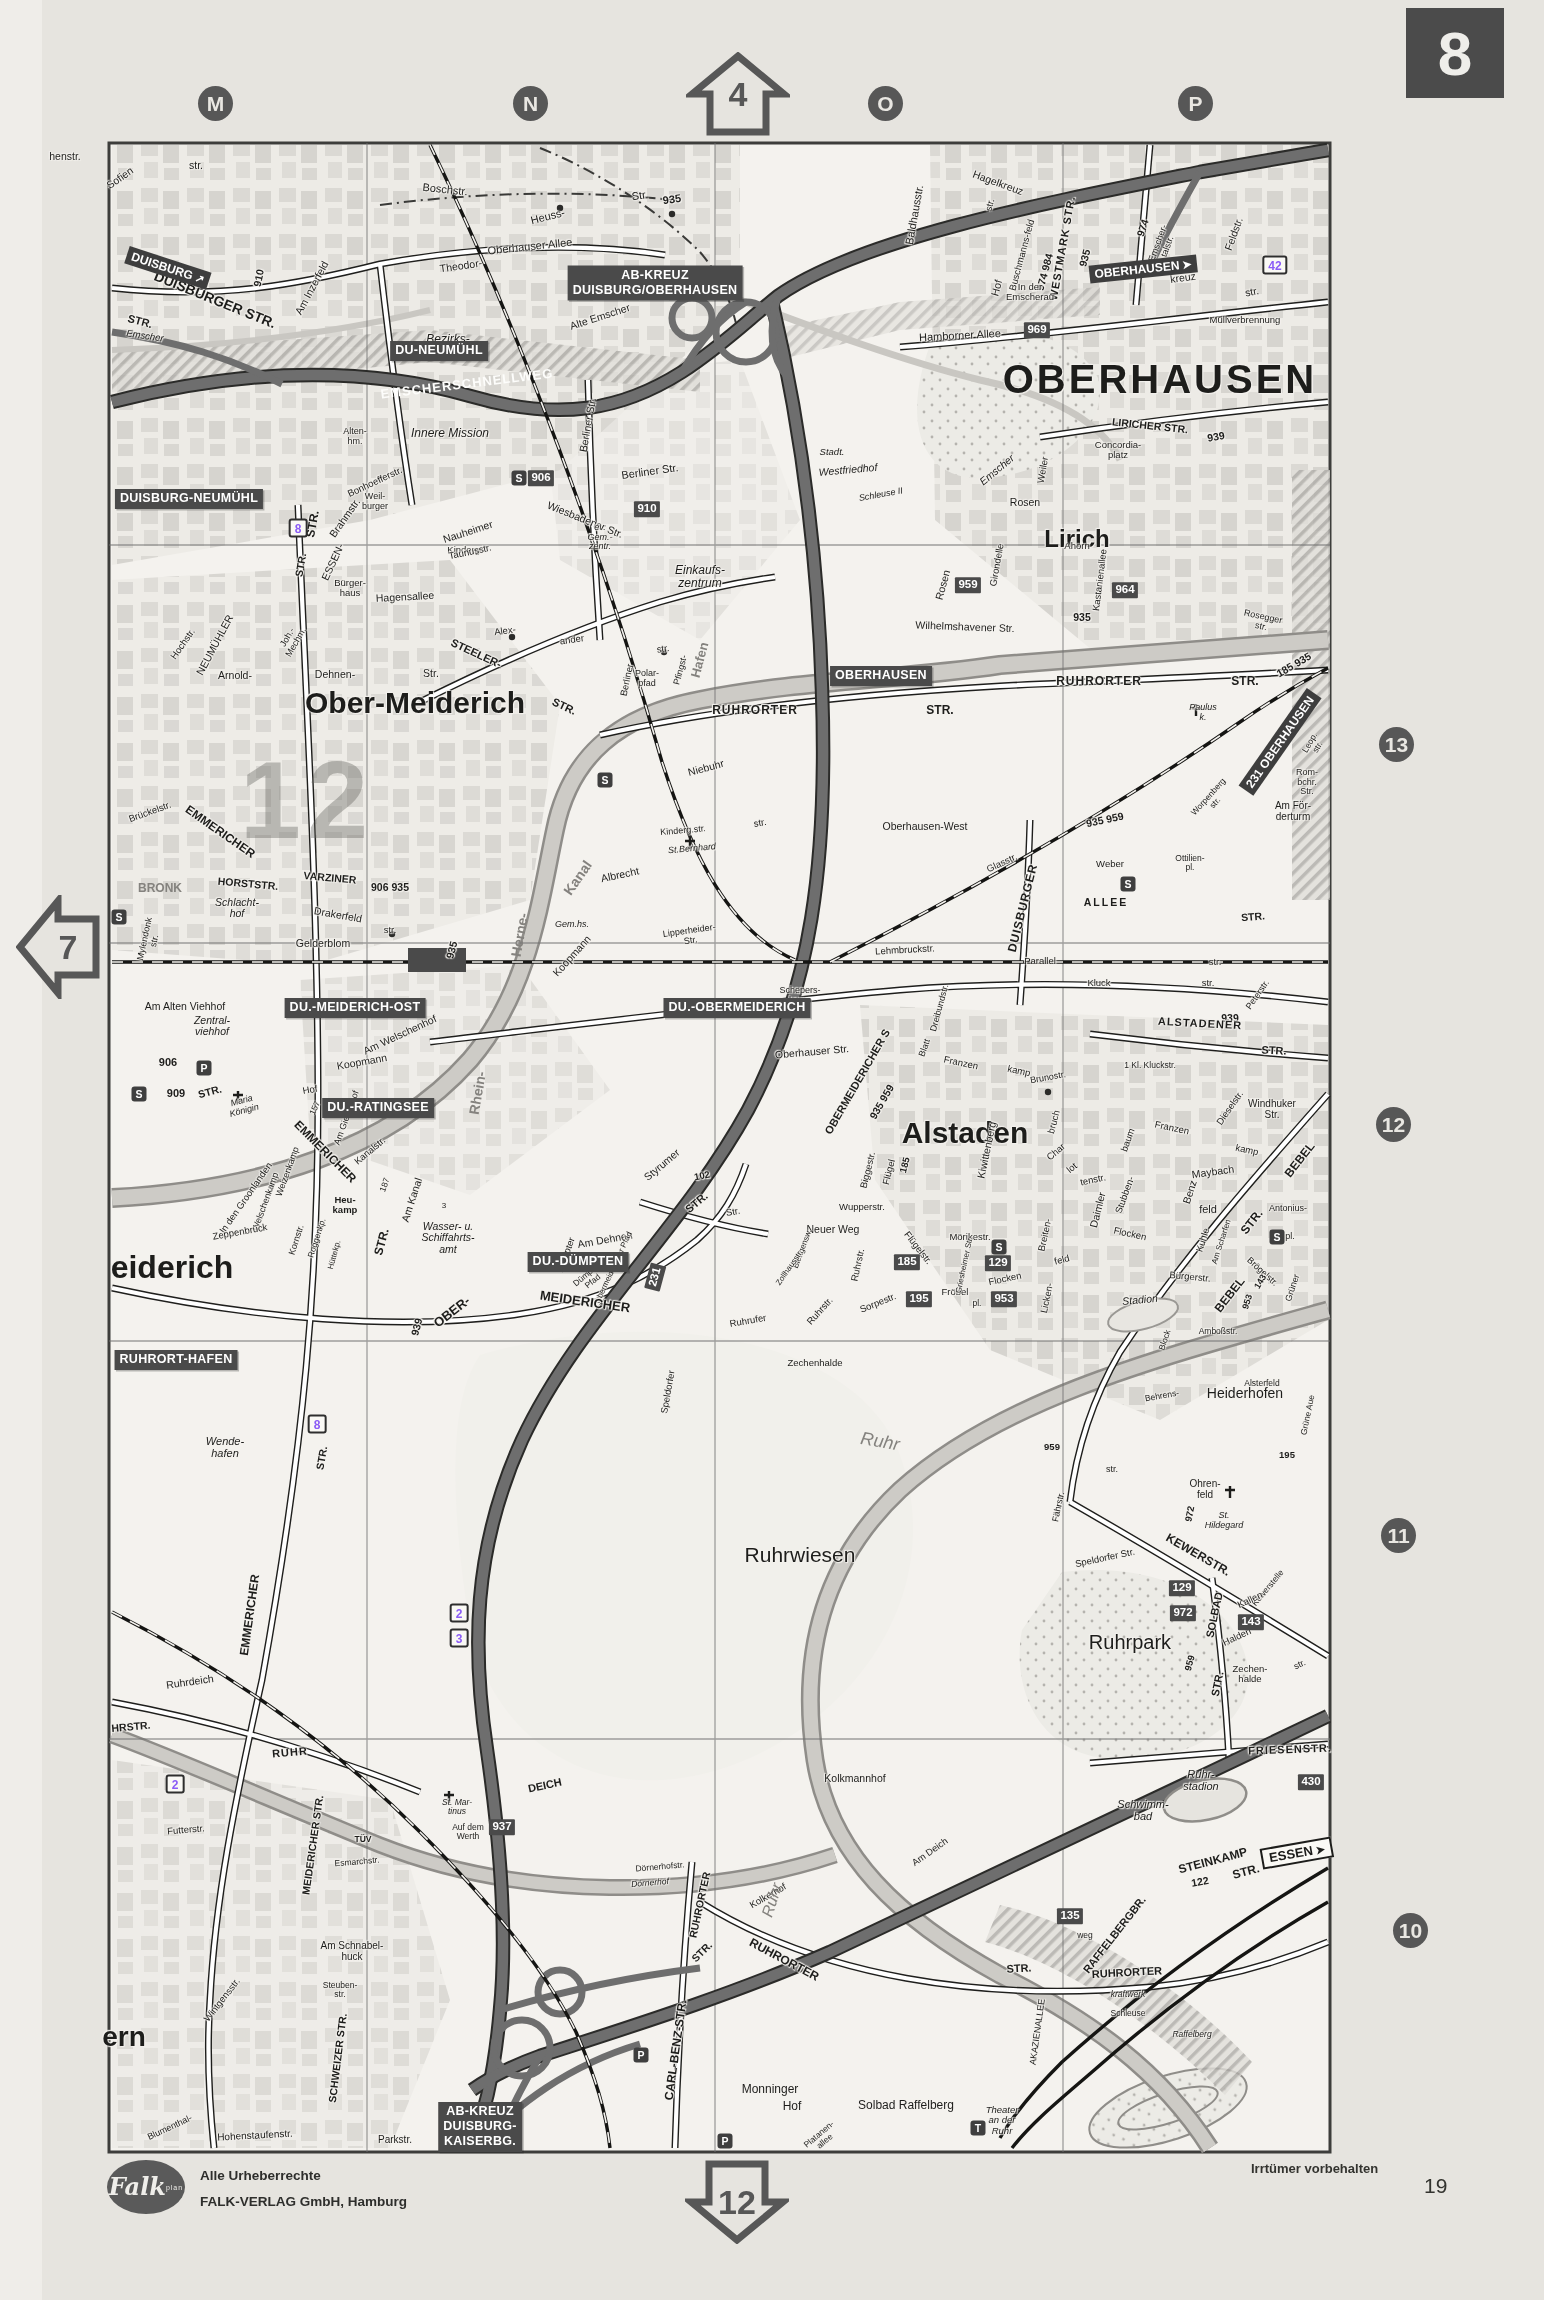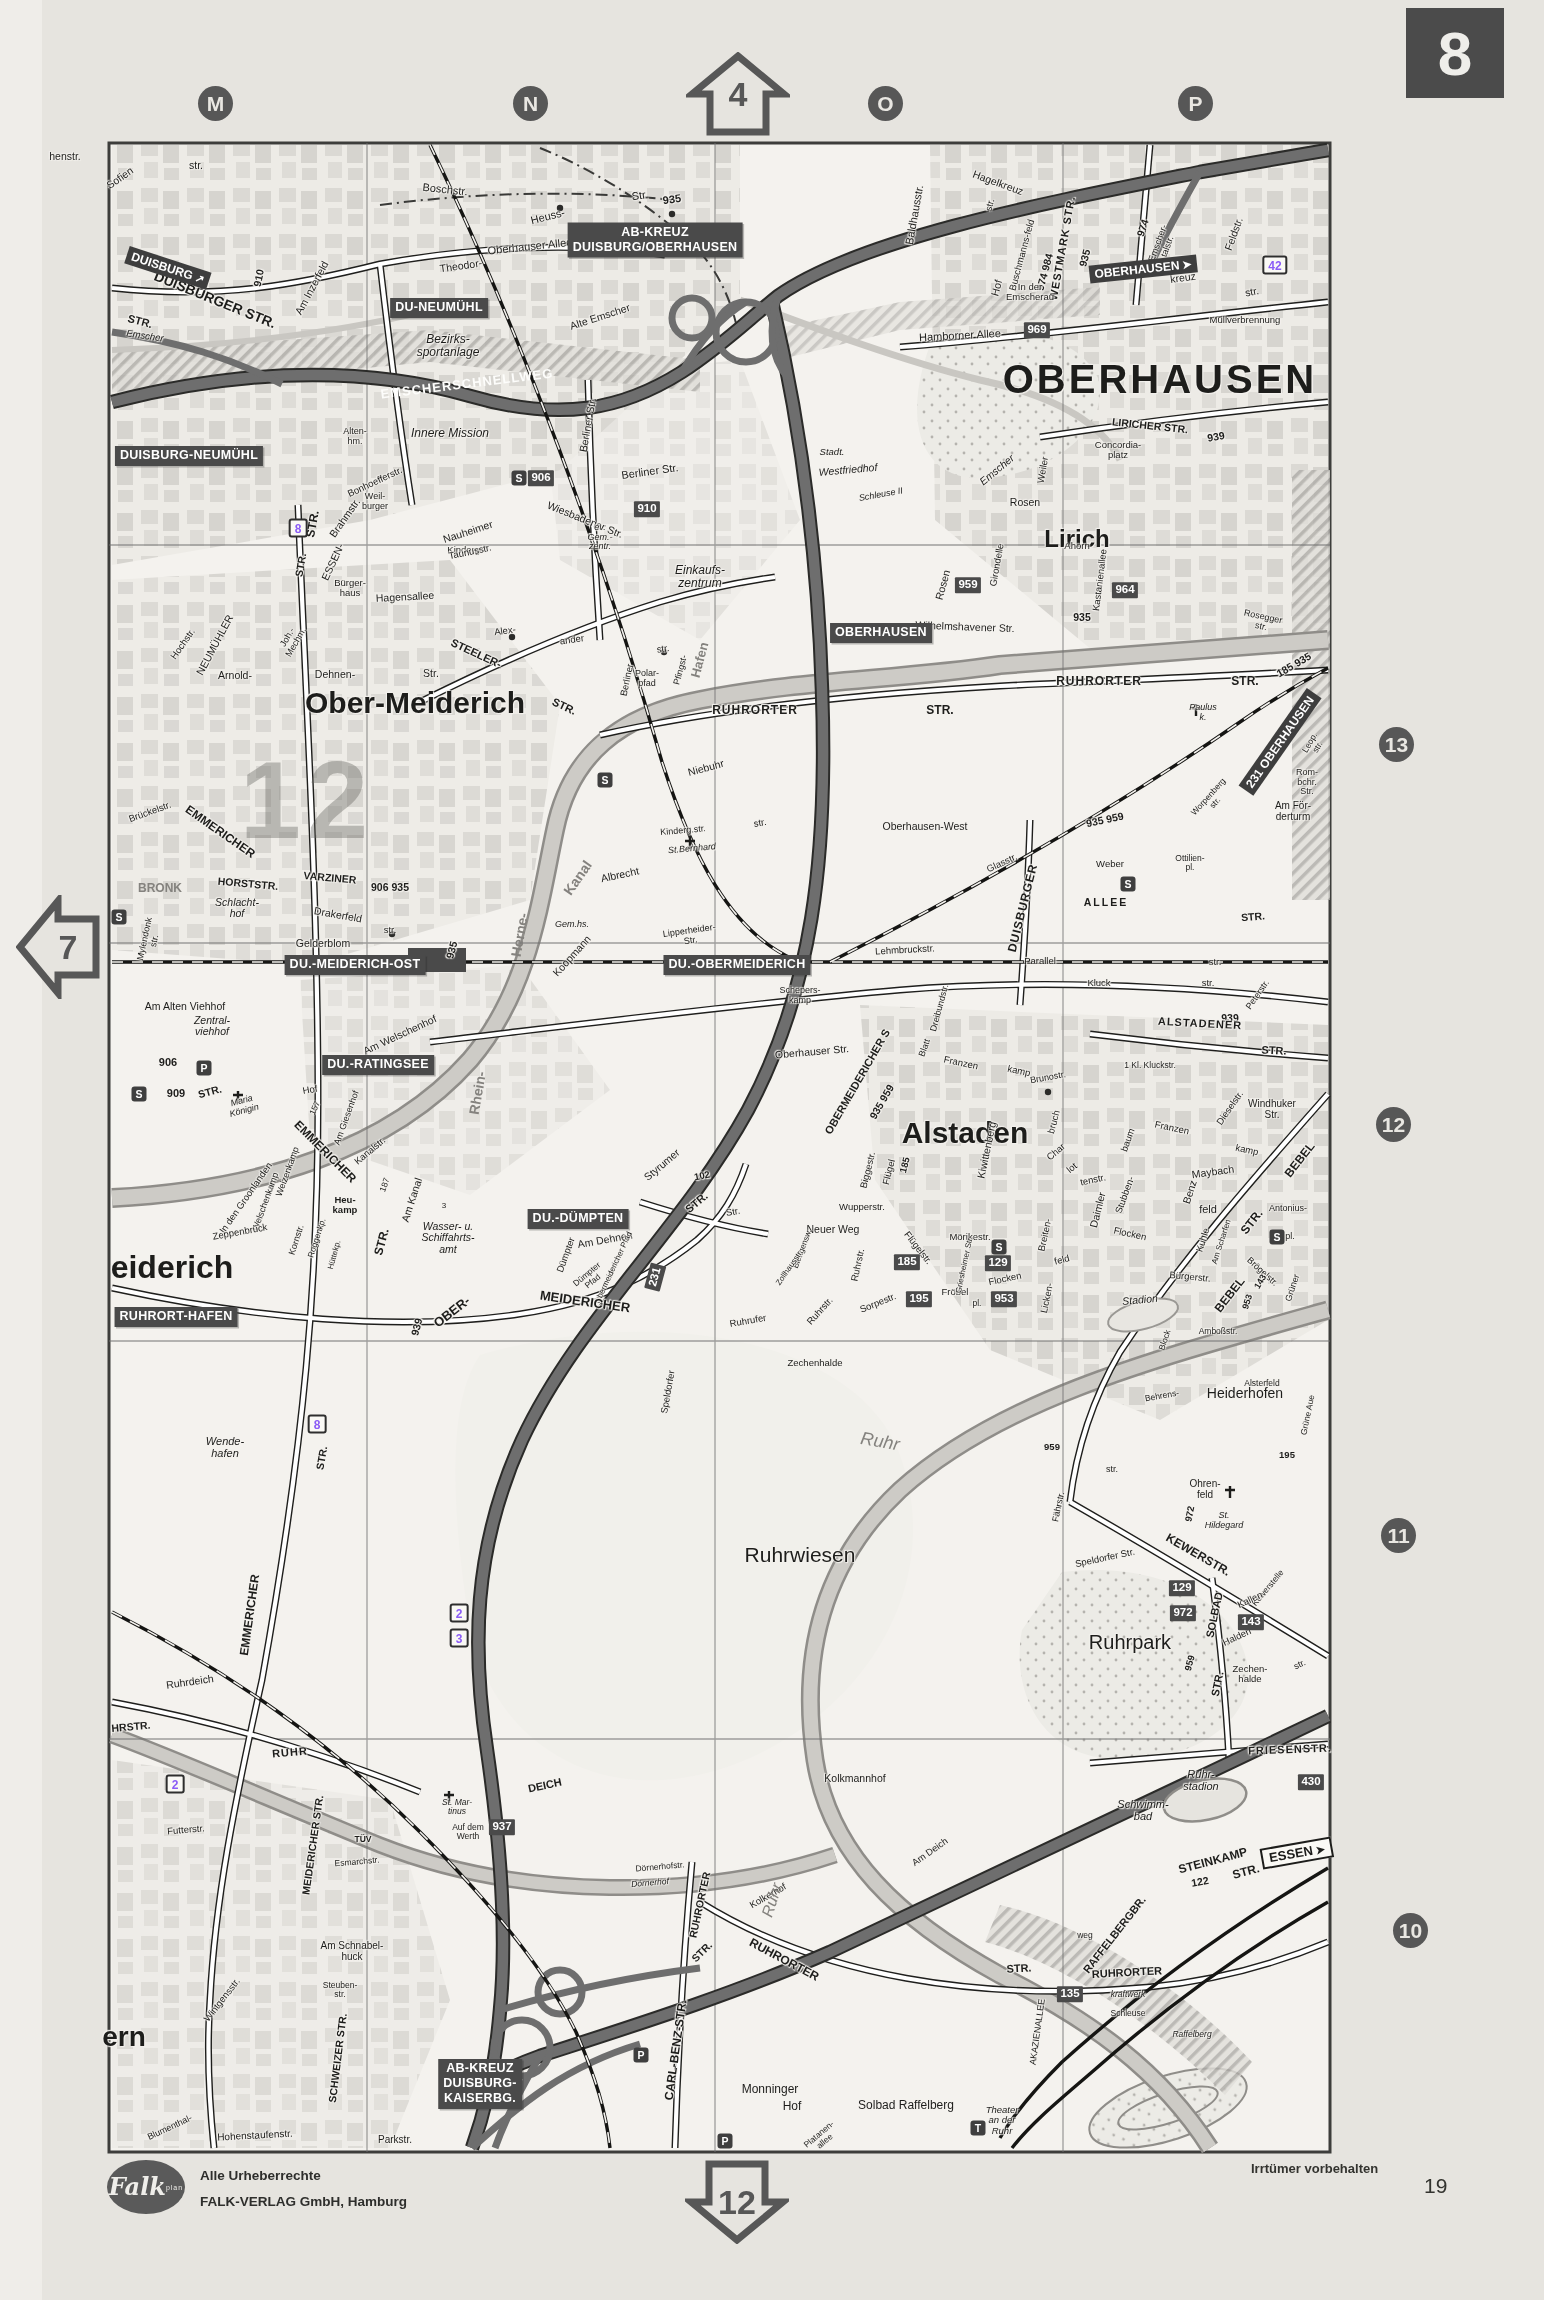--- a/index.html
+++ b/index.html
@@ -10,21 +10,21 @@
   .sheet-badge{position:absolute;right:40px;top:8px;width:98px;height:90px;background:#4b4b4b;
         color:#efeeea;font-weight:bold;font-size:62px;display:flex;align-items:center;justify-content:center;}
   
   .lbl{position:absolute;white-space:pre-line;text-align:center;line-height:1.08;color:#1d1d1b;
        text-shadow:0 0 2px #f4f2ee,0 0 2px #f4f2ee,1px 1px 1px #f4f2ee,-1px -1px 1px #f4f2ee;}
   .c-gray{color:#84827e;text-shadow:none;}
   .c-white{color:#fdfdfb;text-shadow:none;}
   .c-ghost{color:rgba(98,96,92,0.38);text-shadow:none;letter-spacing:6px;}
   .station{position:absolute;background:#4a4a4a;color:#fff;font-weight:bold;font-size:12.5px;
        padding:2px 5px 3px;white-space:pre-line;text-align:center;line-height:1.2;letter-spacing:.3px;
-       box-shadow:1.5px 1.5px 0 rgba(40,40,40,.3);}
+       box-shadow:1.5px 1.5px 0 rgba(40,40,40,.3);margin-top:43px;}
   .sign-dark{position:absolute;background:#3e3e3e;color:#fff;font-weight:bold;font-size:12px;
        padding:2px 5px;white-space:nowrap;}
   .sign-light{position:absolute;background:#faf9f5;color:#1d1d1b;font-weight:bold;font-size:13px;
        padding:1px 6px;border:2.5px solid #1d1d1b;white-space:nowrap;}
   .sign-arrow{font-size:11px;margin-left:3px;}
   .bdg{position:absolute;font-weight:bold;line-height:1;}
   .bdg-d{background:#4a4a4a;color:#fff;font-size:11.5px;padding:2px 3.5px;border-radius:1px;}
   .bdg-l{background:#faf9f5;color:#8b5cf6;font-size:12px;padding:1.5px 4px;border:2px solid #2e2e2e;border-radius:3px;}
   .bdg-s,.bdg-p,.bdg-t{background:#3f3f3f;color:#fff;width:15px;height:15px;border-radius:3px;
        display:flex;align-items:center;justify-content:center;font-size:10.5px;}
@@ -611,21 +611,21 @@
       <div class="bdg bdg-d" style="left: 1037px; top: 330px; position: absolute; transform: translate(-50%, -50%) rotate(0deg);">969</div>
       <div class="bdg bdg-d" style="left: 968px; top: 585px; position: absolute; transform: translate(-50%, -50%) rotate(0deg);">959</div>
       <div class="bdg bdg-d" style="left: 1125px; top: 590px; position: absolute; transform: translate(-50%, -50%) rotate(0deg);">964</div>
       <div class="bdg bdg-d" style="left: 907px; top: 1262px; position: absolute; transform: translate(-50%, -50%) rotate(0deg);">185</div>
       <div class="bdg bdg-d" style="left: 919px; top: 1299px; position: absolute; transform: translate(-50%, -50%) rotate(0deg);">195</div>
       <div class="bdg bdg-d" style="left: 998px; top: 1263px; position: absolute; transform: translate(-50%, -50%) rotate(0deg);">129</div>
       <div class="bdg bdg-d" style="left: 1004px; top: 1299px; position: absolute; transform: translate(-50%, -50%) rotate(0deg);">953</div>
       <div class="bdg bdg-d" style="left: 1182px; top: 1588px; position: absolute; transform: translate(-50%, -50%) rotate(0deg);">129</div>
       <div class="bdg bdg-d" style="left: 1183px; top: 1613px; position: absolute; transform: translate(-50%, -50%) rotate(0deg);">972</div>
       <div class="bdg bdg-d" style="left: 1251px; top: 1622px; position: absolute; transform: translate(-50%, -50%) rotate(0deg);">143</div>
-      <div class="bdg bdg-d" style="left: 1070px; top: 1994px; position: absolute; transform: translate(-50%, -50%) rotate(0deg);">135</div>
+      <div class="bdg bdg-d" style="left: 1070px; top: 1916px; position: absolute; transform: translate(-50%, -50%) rotate(0deg);">135</div>
       <div class="bdg bdg-d" style="left: 502px; top: 1827px; position: absolute; transform: translate(-50%, -50%) rotate(0deg);">937</div>
       <div class="bdg bdg-d" style="left: 1311px; top: 1782px; position: absolute; transform: translate(-50%, -50%) rotate(0deg);">430</div>
       <div class="bdg bdg-d" style="left: 655px; top: 1277px; position: absolute; transform: translate(-50%, -50%) rotate(-75deg);">231</div>
       <div class="bdg bdg-l" style="left: 1275px; top: 265px; position: absolute; transform: translate(-50%, -50%) rotate(0deg);">42</div>
       <div class="bdg bdg-l" style="left: 459px; top: 1613px; position: absolute; transform: translate(-50%, -50%) rotate(0deg);">2</div>
       <div class="bdg bdg-l" style="left: 459px; top: 1638px; position: absolute; transform: translate(-50%, -50%) rotate(0deg);">3</div>
       <div class="bdg bdg-l" style="left: 175px; top: 1784px; position: absolute; transform: translate(-50%, -50%) rotate(0deg);">2</div>
       <div class="bdg bdg-l" style="left: 298px; top: 528px; position: absolute; transform: translate(-50%, -50%) rotate(0deg);">8</div>
       <div class="bdg bdg-l" style="left: 317px; top: 1424px; position: absolute; transform: translate(-50%, -50%) rotate(0deg);">8</div>
       <div class="bdg bdg-s" style="left: 519px; top: 478px; position: absolute; transform: translate(-50%, -50%) rotate(0deg);">S</div>

